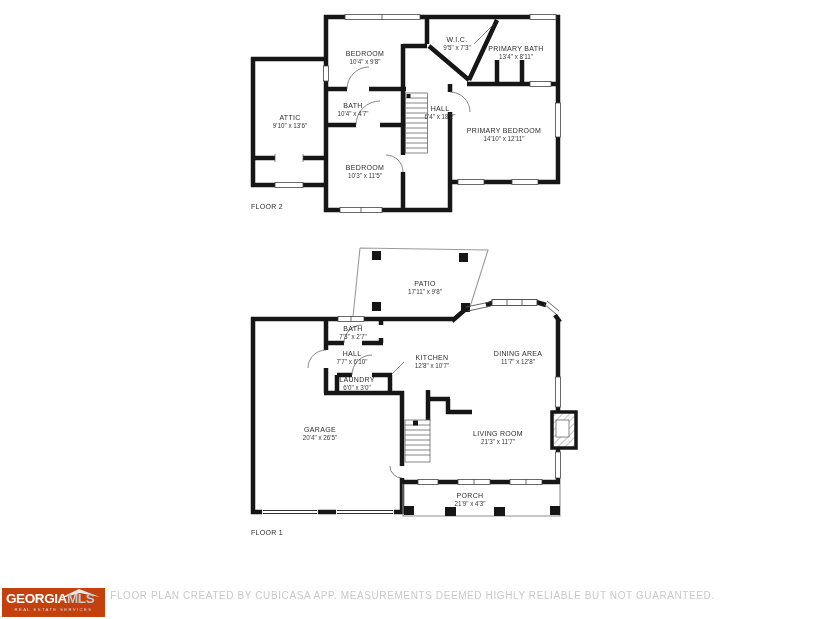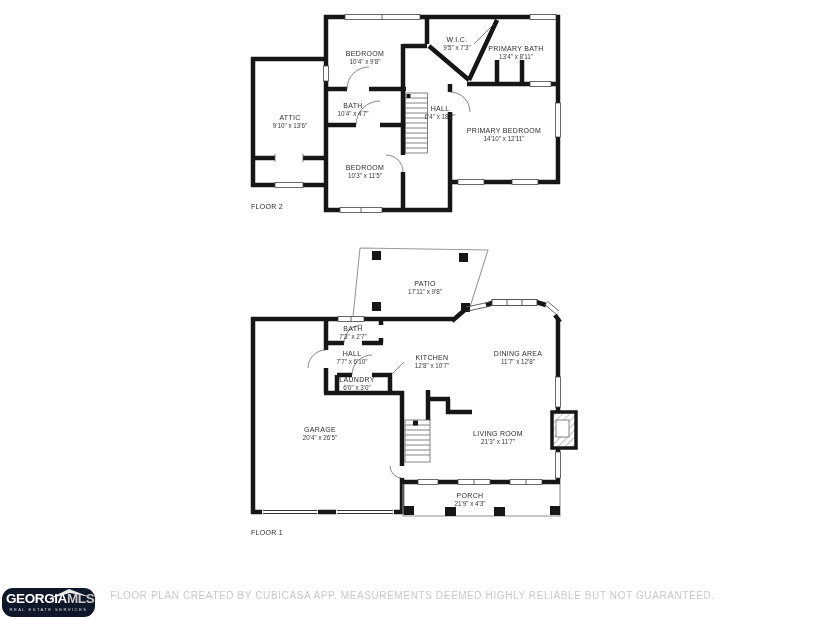--- a/index.html
+++ b/index.html
@@ -6,22 +6,22 @@
   #stage{position:relative;width:825px;height:619px;background:#ffffff;overflow:hidden;
          font-family:"Liberation Sans", sans-serif;}
   #plan-svg{position:absolute;left:0;top:0;}
   .rl{position:absolute;transform:translate(-50%,-50%);text-align:center;color:#2b2b2b;
       white-space:nowrap;line-height:1.3;pointer-events:none;}
   .rn{font-size:7px;letter-spacing:.3px;}
   .rd{font-size:6.3px;color:#3a3a3a;}
   .floor-caption{position:absolute;font-size:7px;letter-spacing:.3px;color:#2b2b2b;}
   #footer-disclaimer{position:absolute;left:0;top:590px;width:825px;text-align:center;
       font-size:10px;letter-spacing:.6px;color:#c9c9c9;}
-  #mls-logo{position:absolute;left:2px;top:588px;width:93px;height:29px;background:#0f172a;
-      overflow:hidden;border-radius:11px;}
+  #mls-logo{position:absolute;left:2px;top:588px;width:103px;height:29px;background:#c2410c;
+      overflow:hidden;}
   #mls-logo .row1{position:absolute;left:4px;top:3px;font-weight:bold;font-size:13.5px;
       letter-spacing:-.4px;color:#ffffff;}
   #mls-logo .row1 .mls{color:#c6c6c6;}
   #mls-logo .roof{position:absolute;right:5px;top:1px;}
   #mls-logo .row2{position:absolute;left:0;top:19px;width:100%;text-align:center;
       font-size:4.2px;letter-spacing:1.4px;color:#dedede;}
 </style>
 </head>
 <body>
 

